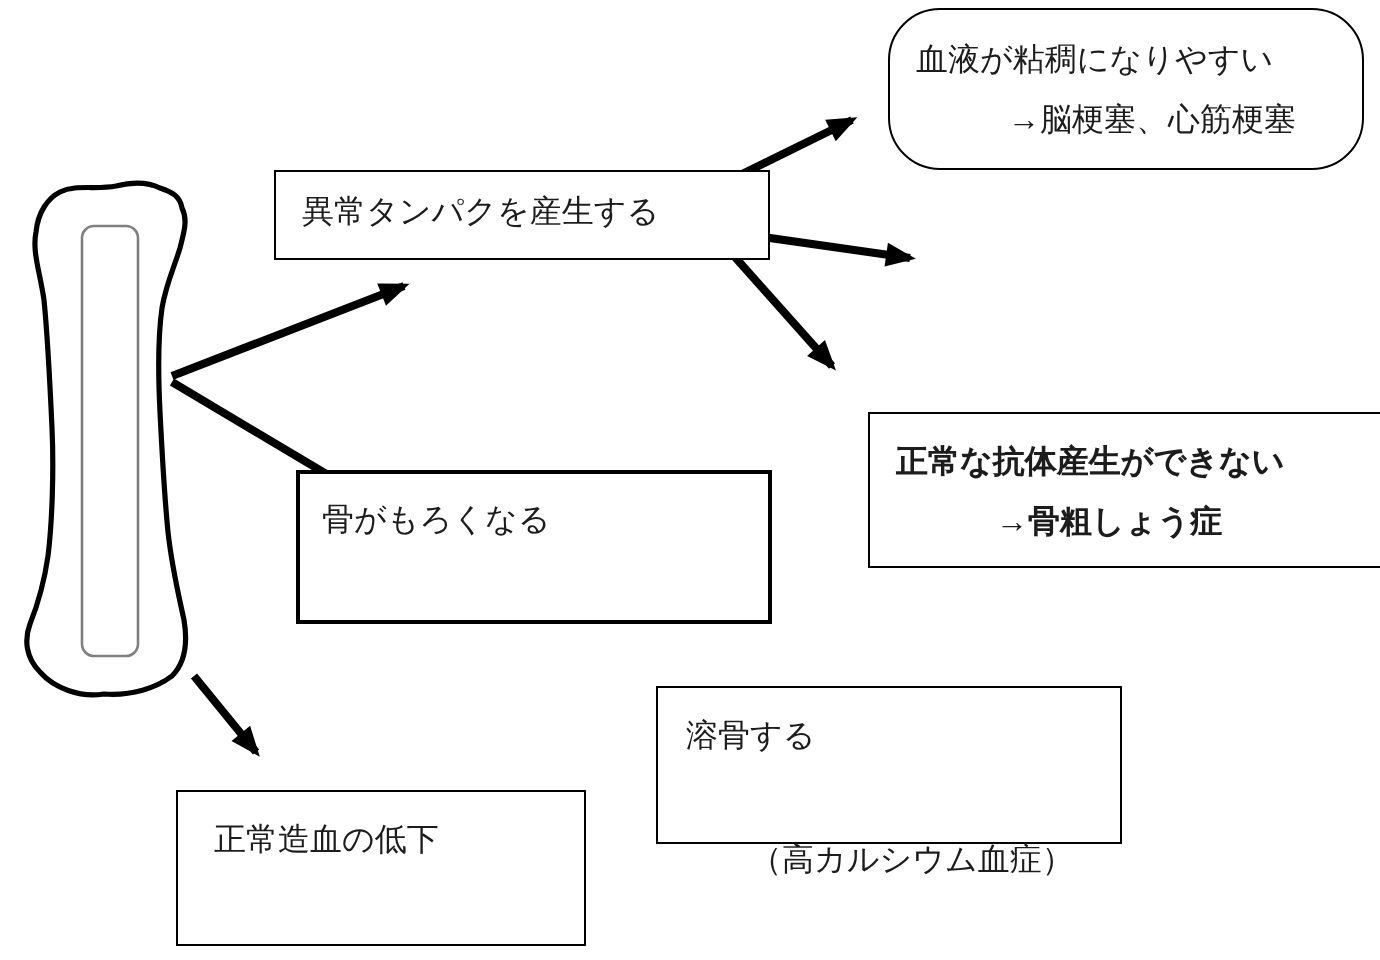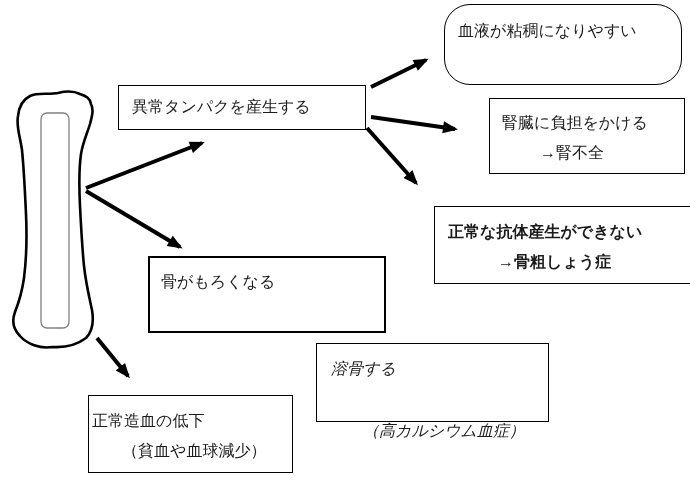--- a/index.html
+++ b/index.html
@@ -18,23 +18,23 @@
     background: #ffffff;
     font-size: 16px;
     line-height: 30px;
     box-sizing: border-box;
   }
   .node .l1 { display: block; white-space: nowrap; }
   .node .l2 { display: block; white-space: nowrap; }
 
   
   #node-abnormal-protein {
-    left: 118px; top: 85px; width: 248px; height: 45px;
+    left: 137px; top: 85px; width: 248px; height: 45px;
     border-width: 1.5px;
-    padding: 11px 0 3px 13px; line-height: 20px;
+    padding: 11px 0 3px 13px; line-height: 20px; font-family: Liberation Mono, monospace;
   }
   
   #node-blood-viscosity {
     left: 444px; top: 4px; width: 238px; height: 81px;
     padding: 11px 0 0 13px;
     border-radius: 26px;
   }
   #node-blood-viscosity .l2 { padding-left: 46px; }
 
   #node-kidney-burden {
@@ -45,36 +45,35 @@
 
   #node-antibody-failure {
     left: 434px; top: 206px; width: 296px; height: 78px;
     padding: 10px 0 0 13px;
     font-weight: bold;
   }
   #node-antibody-failure .l2 { padding-left: 50px; }
 
   
   #node-bone-fragile {
-    left: 148px; top: 256px; width: 238px; height: 77px;
+    left: 148px; top: 235px; width: 238px; height: 77px;
     border-width: 2px;
     padding: 9px 0 0 11px;
   }
   #node-bone-fragile .l2 { padding-left: 30px; }
 
   #node-osteolysis {
-    left: 316px; top: 343px; width: 233px; height: 79px;
+    left: 328px; top: 343px; width: 233px; height: 79px;
     padding: 10px 0 0 14px;
-    font-style: italic;
   }
   #node-osteolysis .l2 { padding-left: 32px; margin-top: 32px; }
 
   #node-hematopoiesis {
     left: 88px; top: 395px; width: 205px; height: 78px;
-    padding: 10px 0 0 3px;
+    padding: 10px 0 0 18px;
   }
   #node-hematopoiesis .l2 { padding-left: 30px; }
 
   #bone-svg {
     position: absolute;
     left: 8px; top: 86px;
     width: 92px; height: 266px;
   }
   #arrow-layer {
     position: absolute;
@@ -122,39 +121,35 @@
     <line x1="371" y1="117" x2="455" y2="129" stroke="#000000" stroke-width="4" marker-end="url(#ah)"></line>
     <line x1="367" y1="128" x2="416" y2="183" stroke="#000000" stroke-width="4" marker-end="url(#ah)"></line>
   </svg>
 
   <div class="node" id="node-abnormal-protein">
     <span class="l1">異常タンパクを産生する</span>
   </div>
 
   <div class="node" id="node-blood-viscosity">
     <span class="l1">血液が粘稠になりやすい</span>
+    <span class="l2">→脳梗塞、心筋梗塞</span>
   </div>
 
-  <div class="node" id="node-kidney-burden">
-    <span class="l1">腎臓に負担をかける</span>
-    <span class="l2">→腎不全</span>
-  </div>
 
   <div class="node" id="node-antibody-failure">
     <span class="l1">正常な抗体産生ができない</span>
     <span class="l2">→骨粗しょう症</span>
   </div>
 
   <div class="node" id="node-bone-fragile">
     <span class="l1">骨がもろくなる</span>
   </div>
 
   <div class="node" id="node-osteolysis">
     <span class="l1">溶骨する</span>
     <span class="l2">（高カルシウム血症）</span>
   </div>
 
   <div class="node" id="node-hematopoiesis">
     <span class="l1">正常造血の低下</span>
-    <span class="l2">（貧血や血球減少）</span>
   </div>
 
 </div>
 
 </body></html>

